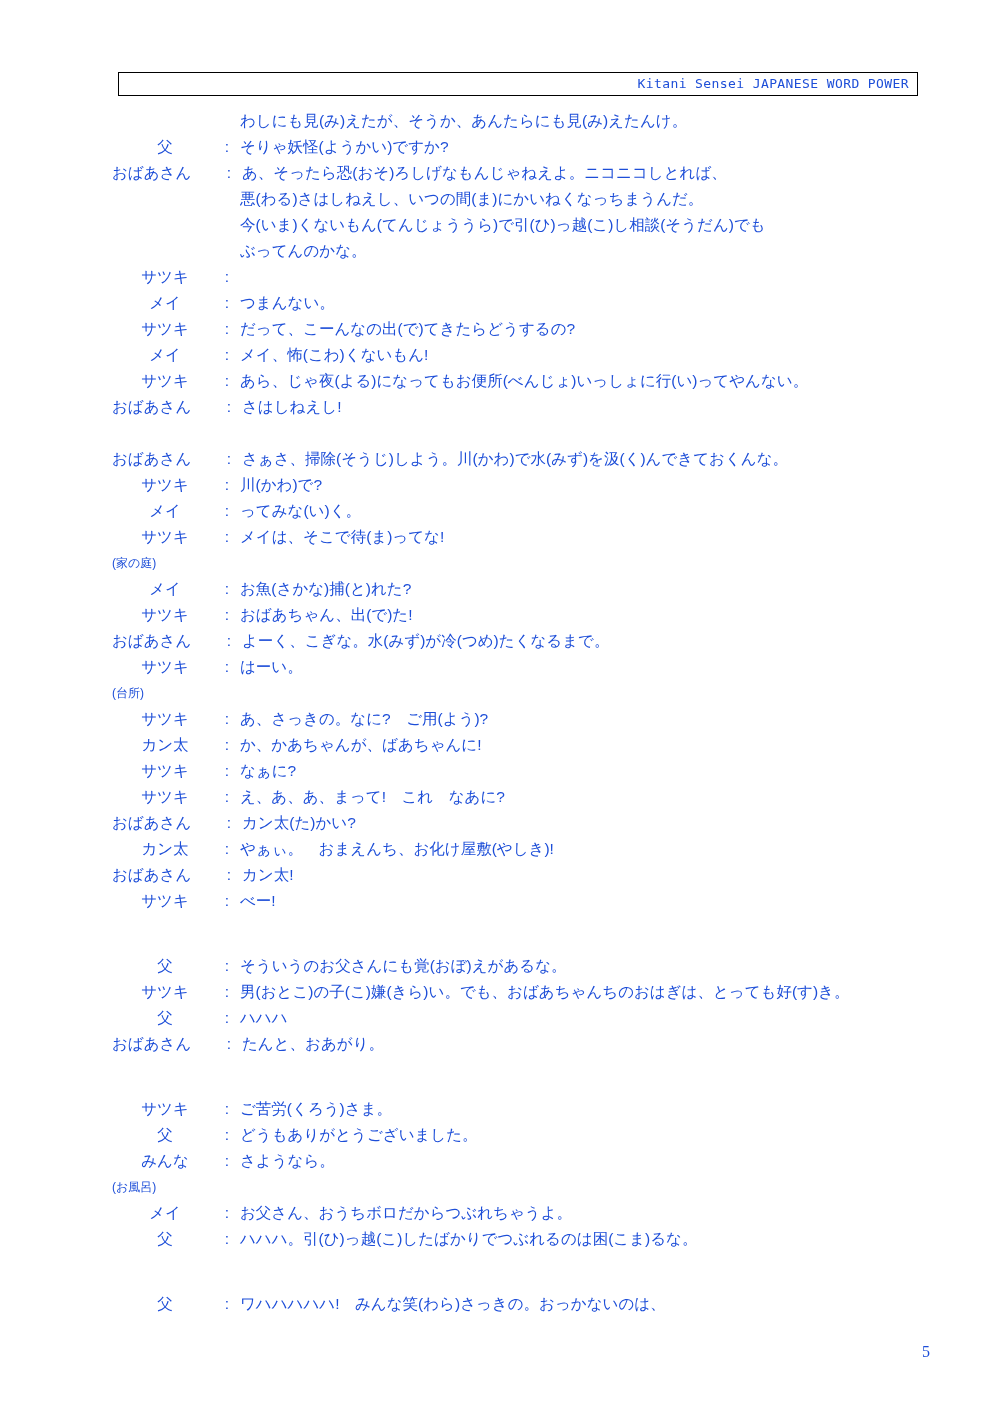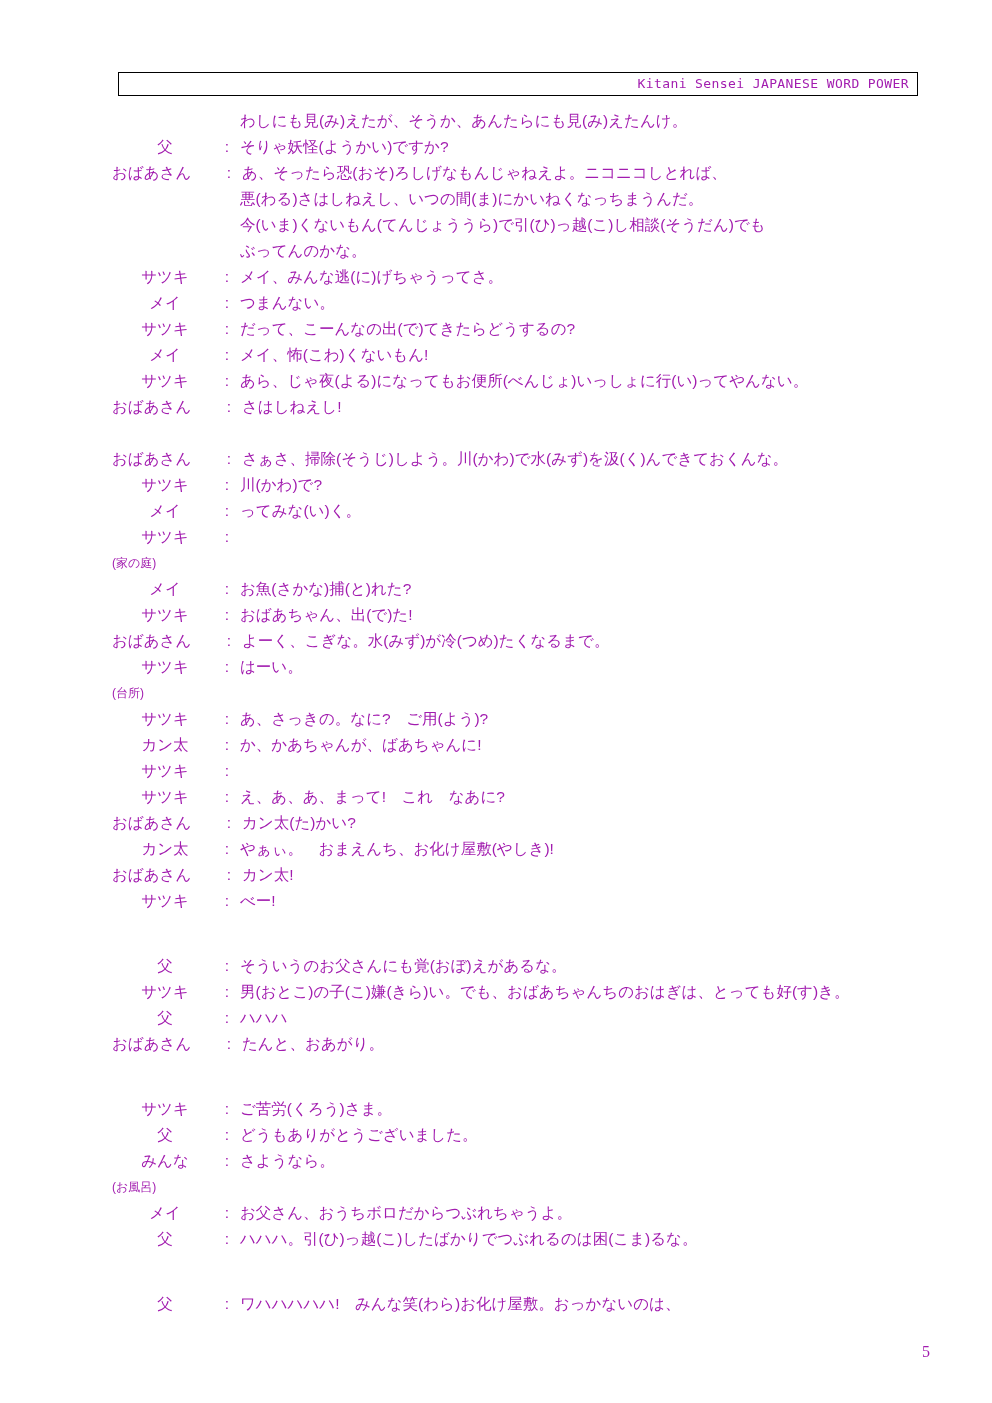--- a/index.html
+++ b/index.html
@@ -6,21 +6,21 @@
     margin: 0;
     padding: 0;
     background: #ffffff;
   }
   .page {
     position: relative;
     width: 992px;
     height: 1403px;
     background: #ffffff;
     font-family: "Liberation Sans", sans-serif;
-    color: #a21caf;
+    color: #1d4ed8;
     box-sizing: border-box;
     overflow: hidden;
   }
   
   .header-box {
     position: absolute;
     left: 118px;
     top: 72px;
     width: 800px;
     height: 24px;
@@ -129,21 +129,20 @@
         <div class="text">今(いま)くないもん(てんじょううら)で引(ひ)っ越(こ)し相談(そうだん)でも</div>
       </div>
       <div class="line cont">
         <div class="speaker"></div>
         <div class="colon">:</div>
         <div class="text">ぶってんのかな。</div>
       </div>
       <div class="line">
         <div class="speaker">サツキ</div>
         <div class="colon">:</div>
-        <div class="text">メイ、みんな逃(に)げちゃうってさ。</div>
       </div>
       <div class="line">
         <div class="speaker">メイ</div>
         <div class="colon">:</div>
         <div class="text">つまんない。</div>
       </div>
       <div class="line">
         <div class="speaker">サツキ</div>
         <div class="colon">:</div>
         <div class="text">だって、こーんなの出(で)てきたらどうするの?</div>
@@ -175,20 +174,21 @@
         <div class="text">川(かわ)で?</div>
       </div>
       <div class="line">
         <div class="speaker">メイ</div>
         <div class="colon">:</div>
         <div class="text">ってみな(い)く。</div>
       </div>
       <div class="line">
         <div class="speaker">サツキ</div>
         <div class="colon">:</div>
+        <div class="text">メイは、そこで待(ま)ってな!</div>
       </div>
       <div class="scene">(家の庭)</div>
       <div class="line">
         <div class="speaker">メイ</div>
         <div class="colon">:</div>
         <div class="text">お魚(さかな)捕(と)れた?</div>
       </div>
       <div class="line">
         <div class="speaker">サツキ</div>
         <div class="colon">:</div>
@@ -211,20 +211,21 @@
         <div class="text">あ、さっきの。なに?　ご用(よう)?</div>
       </div>
       <div class="line">
         <div class="speaker">カン太</div>
         <div class="colon">:</div>
         <div class="text">か、かあちゃんが、ばあちゃんに!</div>
       </div>
       <div class="line">
         <div class="speaker">サツキ</div>
         <div class="colon">:</div>
+        <div class="text">なぁに?</div>
       </div>
       <div class="line">
         <div class="speaker">サツキ</div>
         <div class="colon">:</div>
         <div class="text">え、あ、あ、まって!　これ　なあに?</div>
       </div>
       <div class="line">
         <div class="speaker wide">おばあさん</div>
         <div class="colon">:</div>
         <div class="text">カン太(た)かい?</div>
@@ -292,19 +293,19 @@
       <div class="line">
         <div class="speaker">父</div>
         <div class="colon">:</div>
         <div class="text">ハハハ。引(ひ)っ越(こ)したばかりでつぶれるのは困(こま)るな。</div>
       </div>
       <div class="gap"></div>
       <div class="gap-small"></div>
       <div class="line">
         <div class="speaker">父</div>
         <div class="colon">:</div>
-        <div class="text">ワハハハハハ!　みんな笑(わら)お化け屋敷。おっかないのは、</div>
+        <div class="text">ワハハハハハ!　みんな笑(わら)さっきの。おっかないのは、</div>
       </div>
     </div>
 
   <div class="page-number">5</div>
 
 </div>
 
 </body></html>

